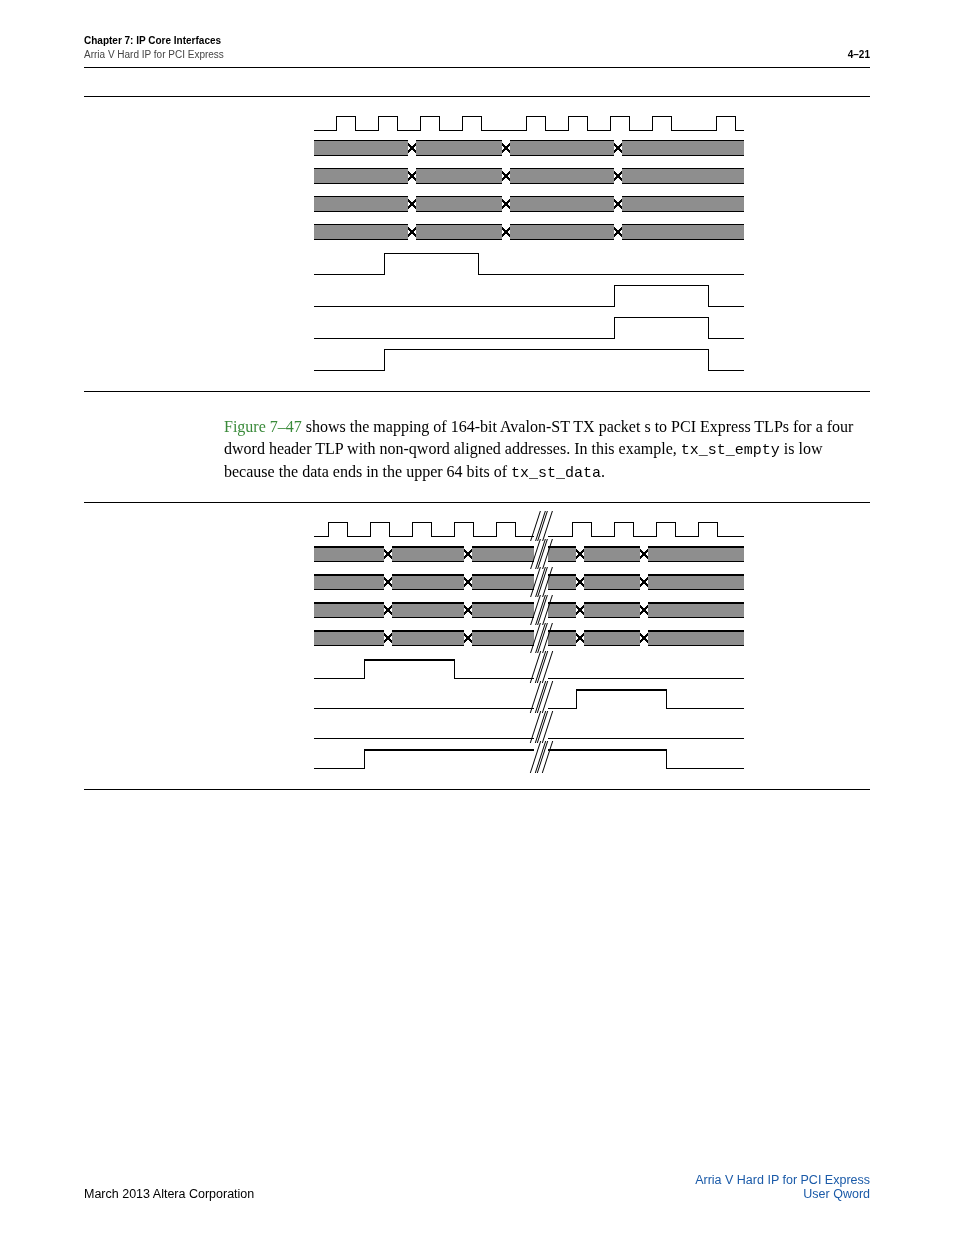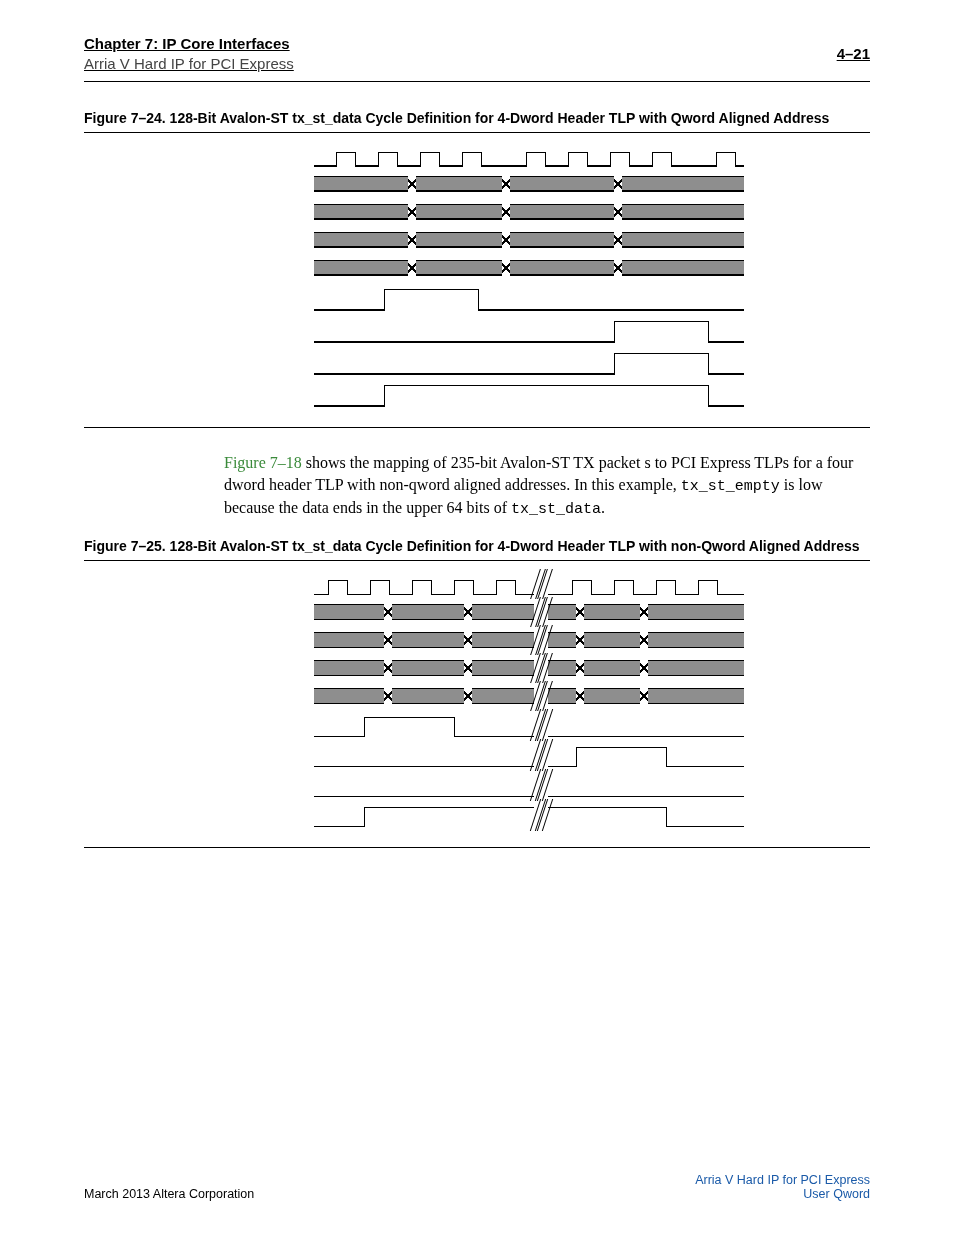--- a/index.html
+++ b/index.html
@@ -12,25 +12,24 @@
   }
   .page {
     padding: 34px 84px 40px 84px;
     box-sizing: border-box;
     min-height: 1235px;
     position: relative;
   }
   .header-row {
     display: flex;
     justify-content: space-between;
-    align-items: center;
+    align-items: flex-end;
     font-family: Arial, Helvetica, sans-serif;
-    font-size: 15px;
+    font-size: 10px;
     line-height: 1.35;
-    text-decoration: underline;
   }
   .header-left .chapter {
     font-weight: 700;
   }
   .header-left .sub {
     font-weight: 400;
     color: #444;
   }
   .header-right {
     font-weight: 700;
@@ -137,21 +136,20 @@
   <div class="header-row">
     <div class="header-left">
       <div class="chapter">Chapter 7:  IP Core Interfaces</div>
       <div class="sub">Arria V Hard IP for PCI Express</div>
     </div>
     <div class="header-right">4–21</div>
   </div>
   <hr class="hr-top">
 
 
-  <div class="fig-caption">Figure 7–24.  128-Bit Avalon-ST tx_st_data Cycle Definition for 4-Dword Header TLP with Qword Aligned Address</div>
   <div class="fig-box">
     <div class="timing">
 
       <div class="sig">
         <div class="clk-base"></div>
         <div class="clk-pulse" style="left:22px"></div>
         <div class="clk-pulse" style="left:64px"></div>
         <div class="clk-pulse" style="left:106px"></div>
         <div class="clk-pulse" style="left:148px"></div>
         <div class="clk-pulse" style="left:212px"></div>
@@ -222,24 +220,23 @@
         <div class="lvl" style="left:0;width:70px;bottom:0"></div>
         <div class="edge" style="left:70px;top:4px;bottom:0"></div>
         <div class="lvl" style="left:70px;width:324px;top:4px"></div>
         <div class="edge" style="left:394px;top:4px;bottom:0"></div>
         <div class="lvl" style="left:394px;right:0;bottom:0"></div>
       </div>
     </div>
   </div>
 
   <p class="body-para">
-    <span class="fig-ref">Figure 7–18</span><span> shows the mapping of 235-bit Avalon-ST TX packet s to PCI Express TLPs for a four dword header TLP with non-qword aligned addresses. In this example, </span><span class="code-inline">tx_st_empty</span><span> is low because the data ends in the upper 64 bits of </span><span class="code-inline">tx_st_data</span><span>.</span>
+    <span class="fig-ref">Figure 7–47</span><span> shows the mapping of 164-bit Avalon-ST TX packet s to PCI Express TLPs for a four dword header TLP with non-qword aligned addresses. In this example, </span><span class="code-inline">tx_st_empty</span><span> is low because the data ends in the upper 64 bits of </span><span class="code-inline">tx_st_data</span><span>.</span>
   </p>
 
-  <div class="fig-caption">Figure 7–25.  128-Bit Avalon-ST tx_st_data Cycle Definition for 4-Dword Header TLP with non-Qword Aligned Address</div>
   <div class="fig-box">
     <div class="timing">
 
       <div class="sig">
         <div class="clk-base"></div>
         <div class="clk-pulse" style="left:14px"></div>
         <div class="clk-pulse" style="left:56px"></div>
         <div class="clk-pulse" style="left:98px"></div>
         <div class="clk-pulse" style="left:140px"></div>
         <div class="clk-pulse" style="left:182px"></div>

